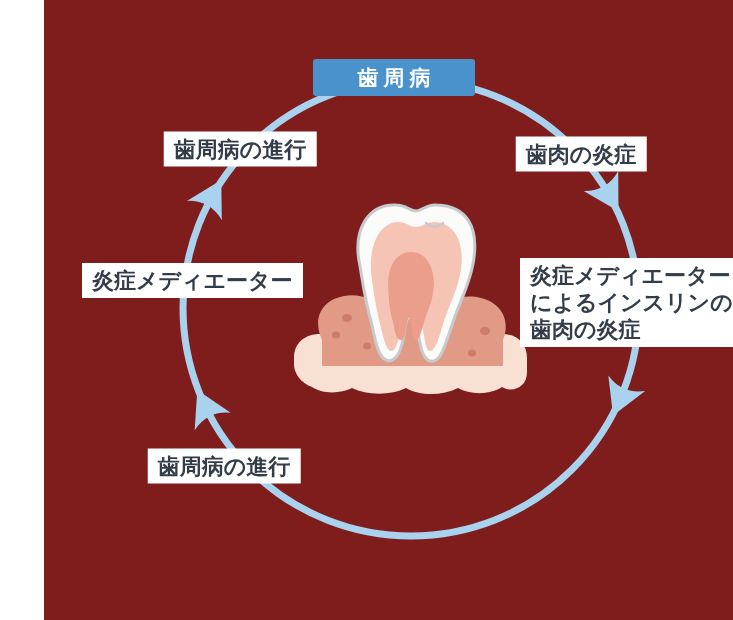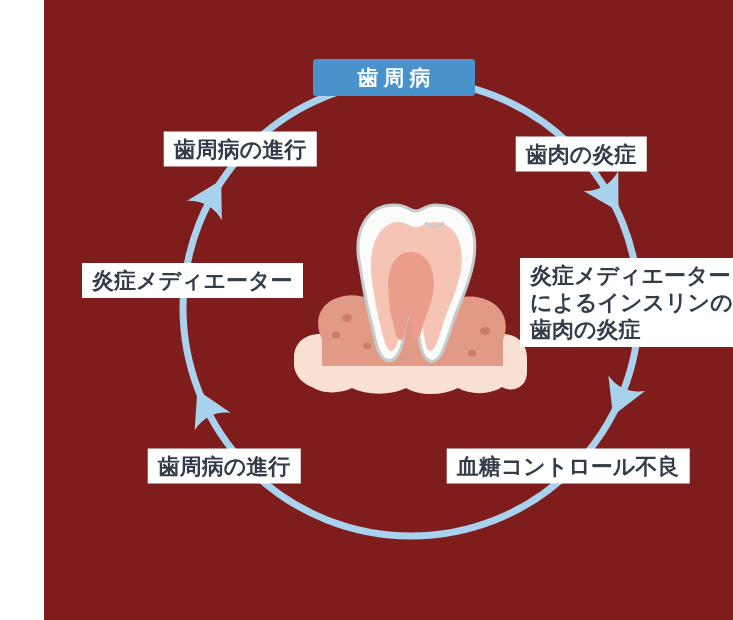--- a/index.html
+++ b/index.html
@@ -150,23 +150,20 @@
   <div class="step step-centered step-top-right">
     <span class="line">歯肉の炎症</span>
   </div>
 
   <div class="step step-right">
     <span class="line">炎症メディエーター</span>
     <span class="line">によるインスリンの</span>
     <span class="line">歯肉の炎症</span>
   </div>
 
-  <div class="step step-centered step-bottom-right">
-    <span class="line">血糖コントロール不良</span>
-  </div>
 
   <div class="step step-centered step-bottom-left">
     <span class="line">歯周病の進行</span>
   </div>
 
   <div class="step step-left">
     <span class="line">炎症メディエーター</span>
   </div>
 
 </div>

